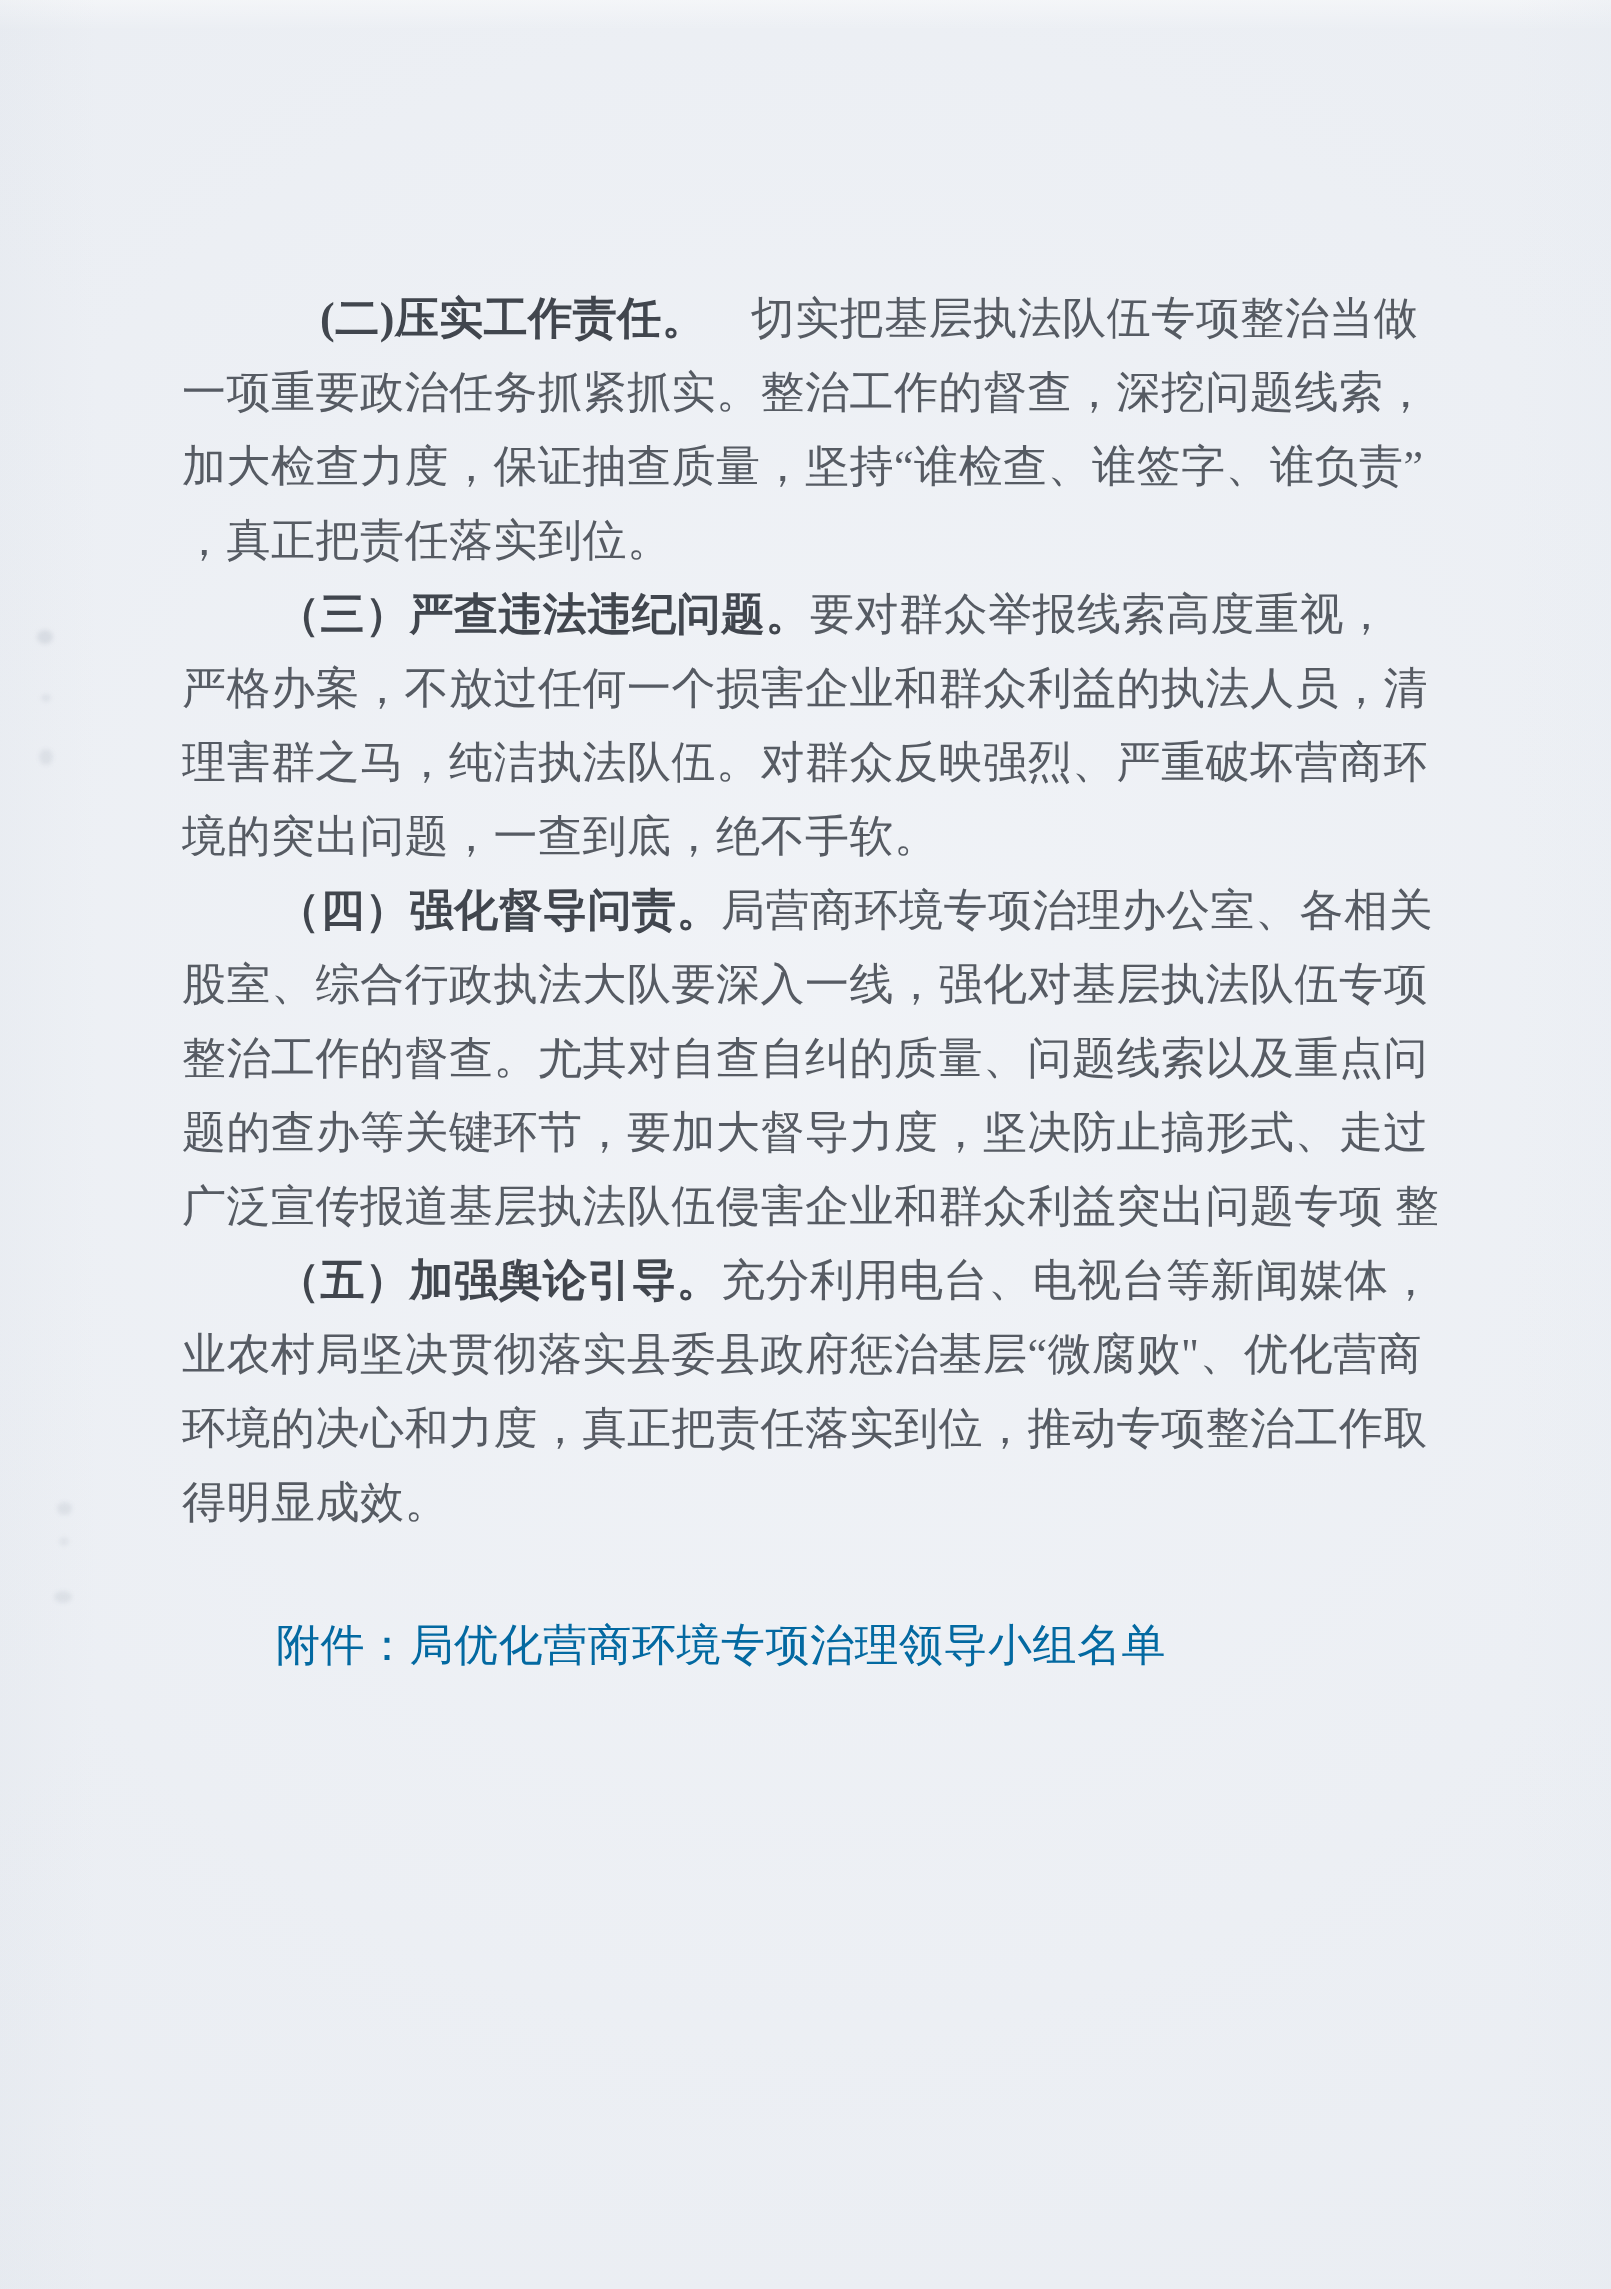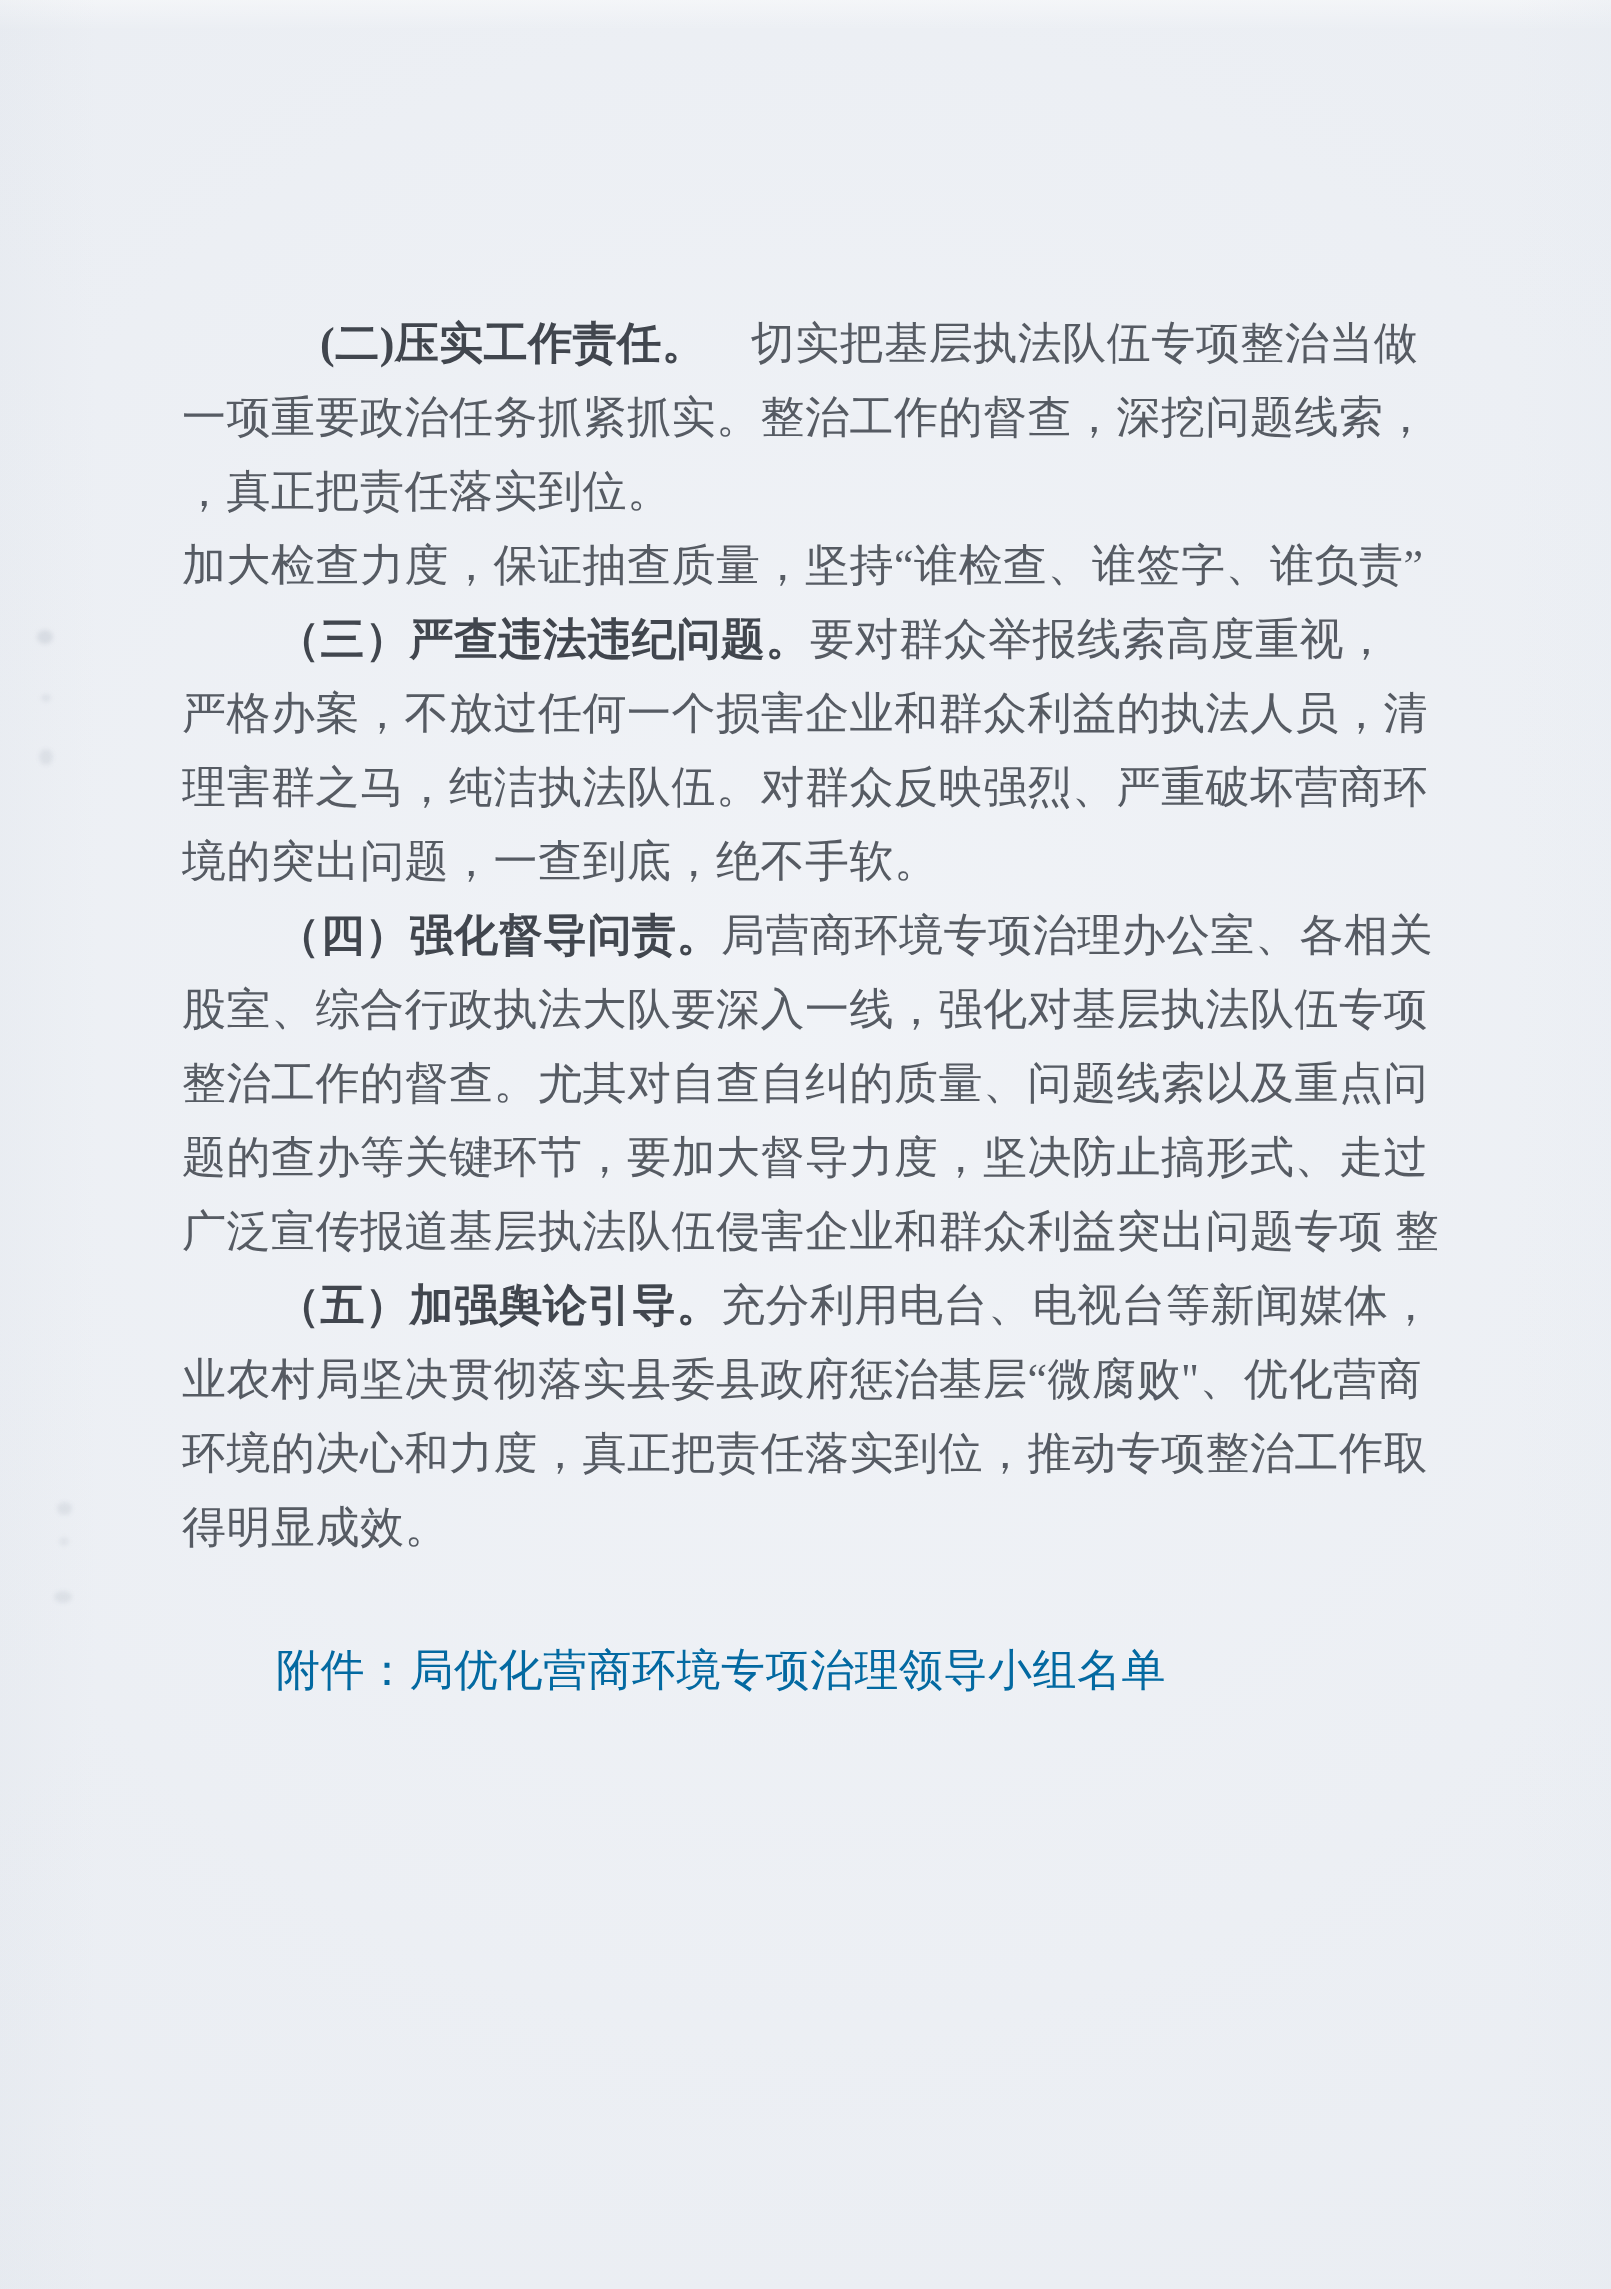--- a/index.html
+++ b/index.html
@@ -34,21 +34,21 @@
   }
   .smudge {
     position: absolute;
     border-radius: 50%;
     background: rgba(150,160,172,0.22);
     filter: blur(2px);
   }
   .doc-body {
     position: absolute;
     left: 182px;
-    top: 307px;
+    top: 282px;
     width: 1271px;
   }
   .text-line {
     font-size: 44px;
     line-height: 74px;
     letter-spacing: 0.5px;
     color: #565b63;
     white-space: nowrap;
   }
   .para-label {
@@ -76,22 +76,22 @@
   <div class="smudge" style="left:39px; top:749px; width:13.8px; height:15.8px; opacity:.8;"></div>
   <div class="smudge" style="left:57px; top:1502px; width:14.8px; height:12.8px; opacity:.8;"></div>
   <div class="smudge" style="left:59px; top:1537px; width:9.9px; height:8.9px; opacity:.6;"></div>
   <div class="smudge" style="left:54px; top:1591px; width:17.7px; height:11.8px; opacity:.8;"></div>
 
   <div class="doc-body">
 
     <div>
       <div class="text-line first-line-p1"><span class="para-label">(二)压实工作责任。</span><span>　切实把基层执法队伍专项整治当做</span></div>
       <div class="text-line">一项重要政治任务抓紧抓实。整治工作的督查，深挖问题线索，</div>
+      <div class="text-line">加大检查力度，保证抽查质量，坚持“谁检查、谁签字、谁负责”</div>
       <div class="text-line">，真正把责任落实到位。</div>
-      <div class="text-line">加大检查力度，保证抽查质量，坚持“谁检查、谁签字、谁负责”</div>
     </div>
 
     <div>
       <div class="text-line first-line"><span class="para-label">（三）严查违法违纪问题。</span><span>要对群众举报线索高度重视，</span></div>
       <div class="text-line">严格办案，不放过任何一个损害企业和群众利益的执法人员，清</div>
       <div class="text-line">理害群之马，纯洁执法队伍。对群众反映强烈、严重破坏营商环</div>
       <div class="text-line">境的突出问题，一查到底，绝不手软。</div>
     </div>
 
     <div>

